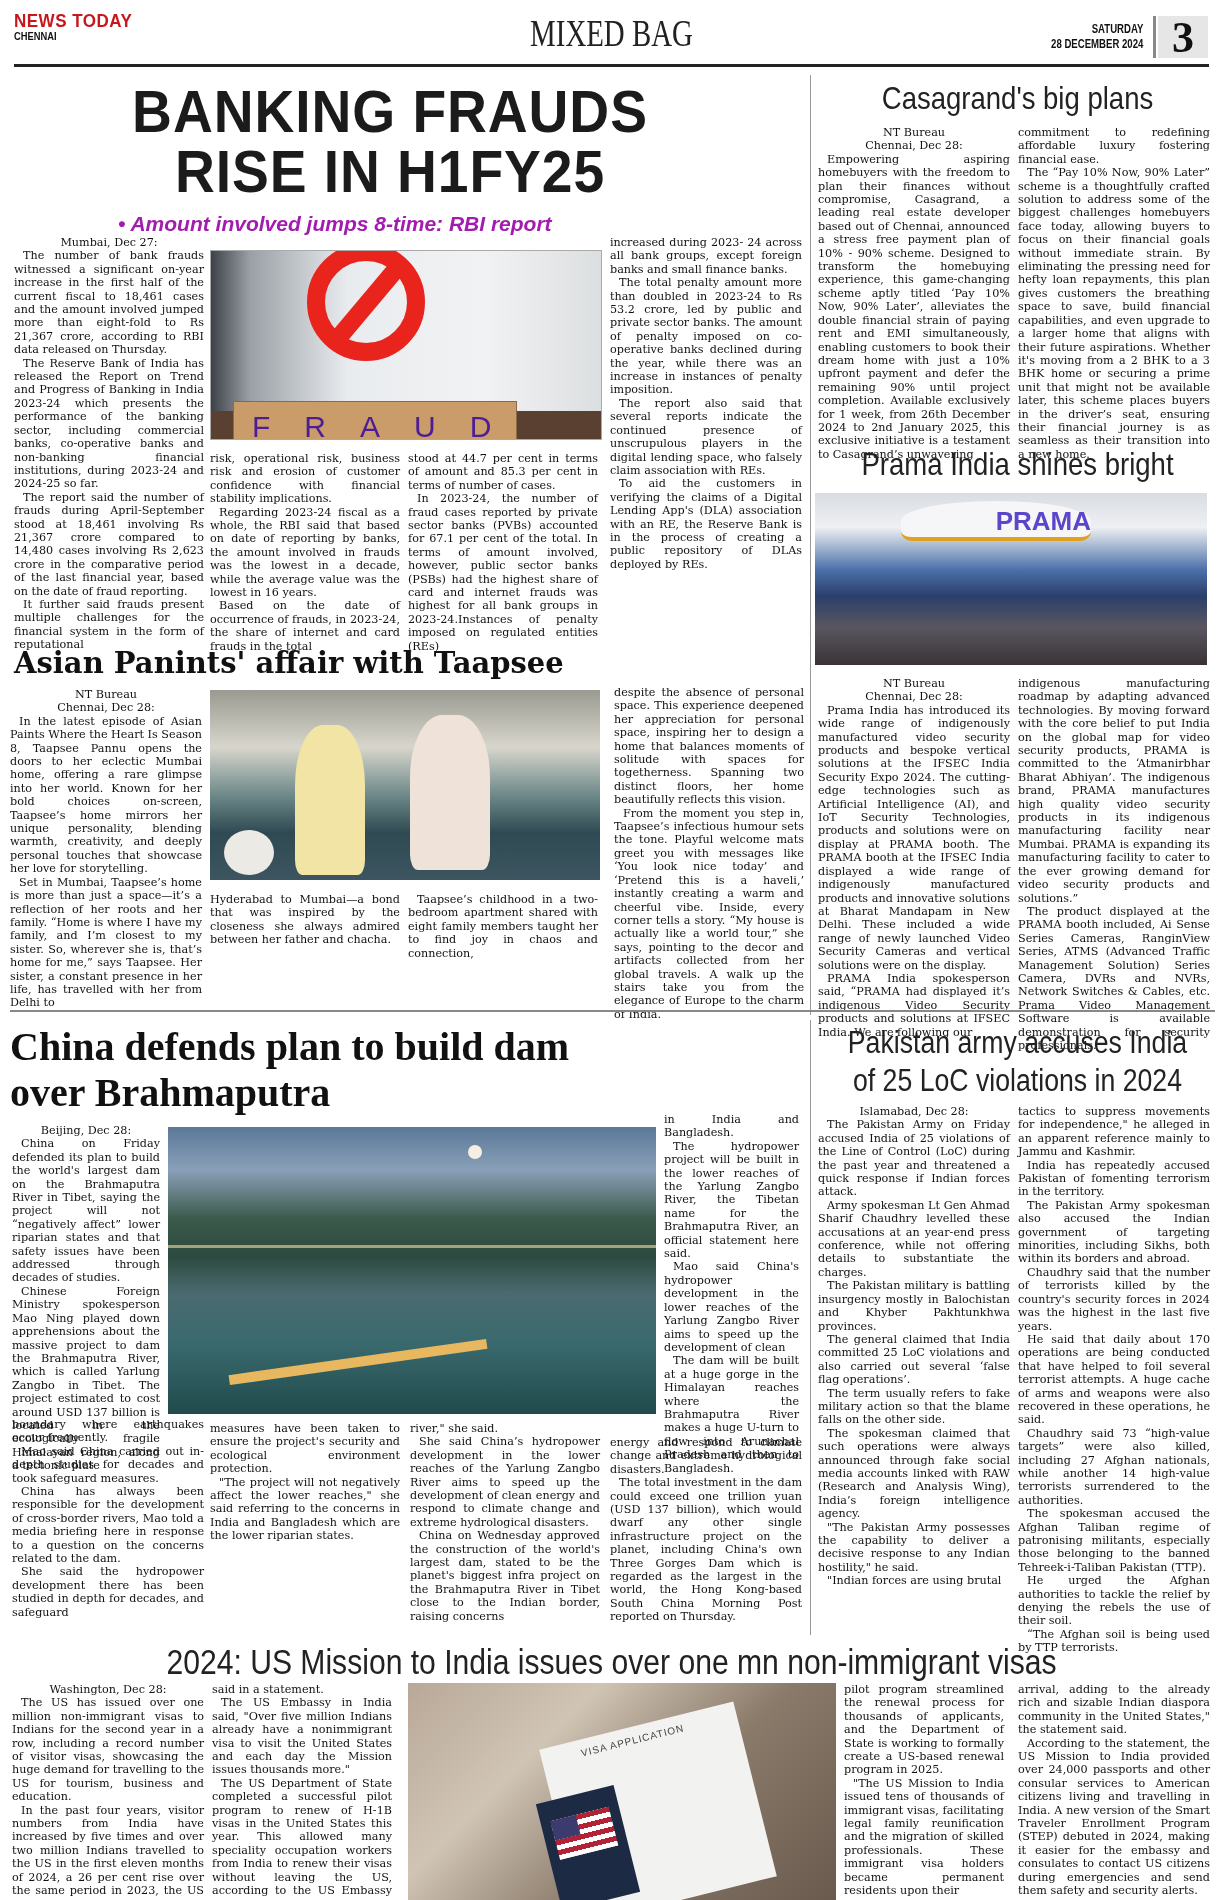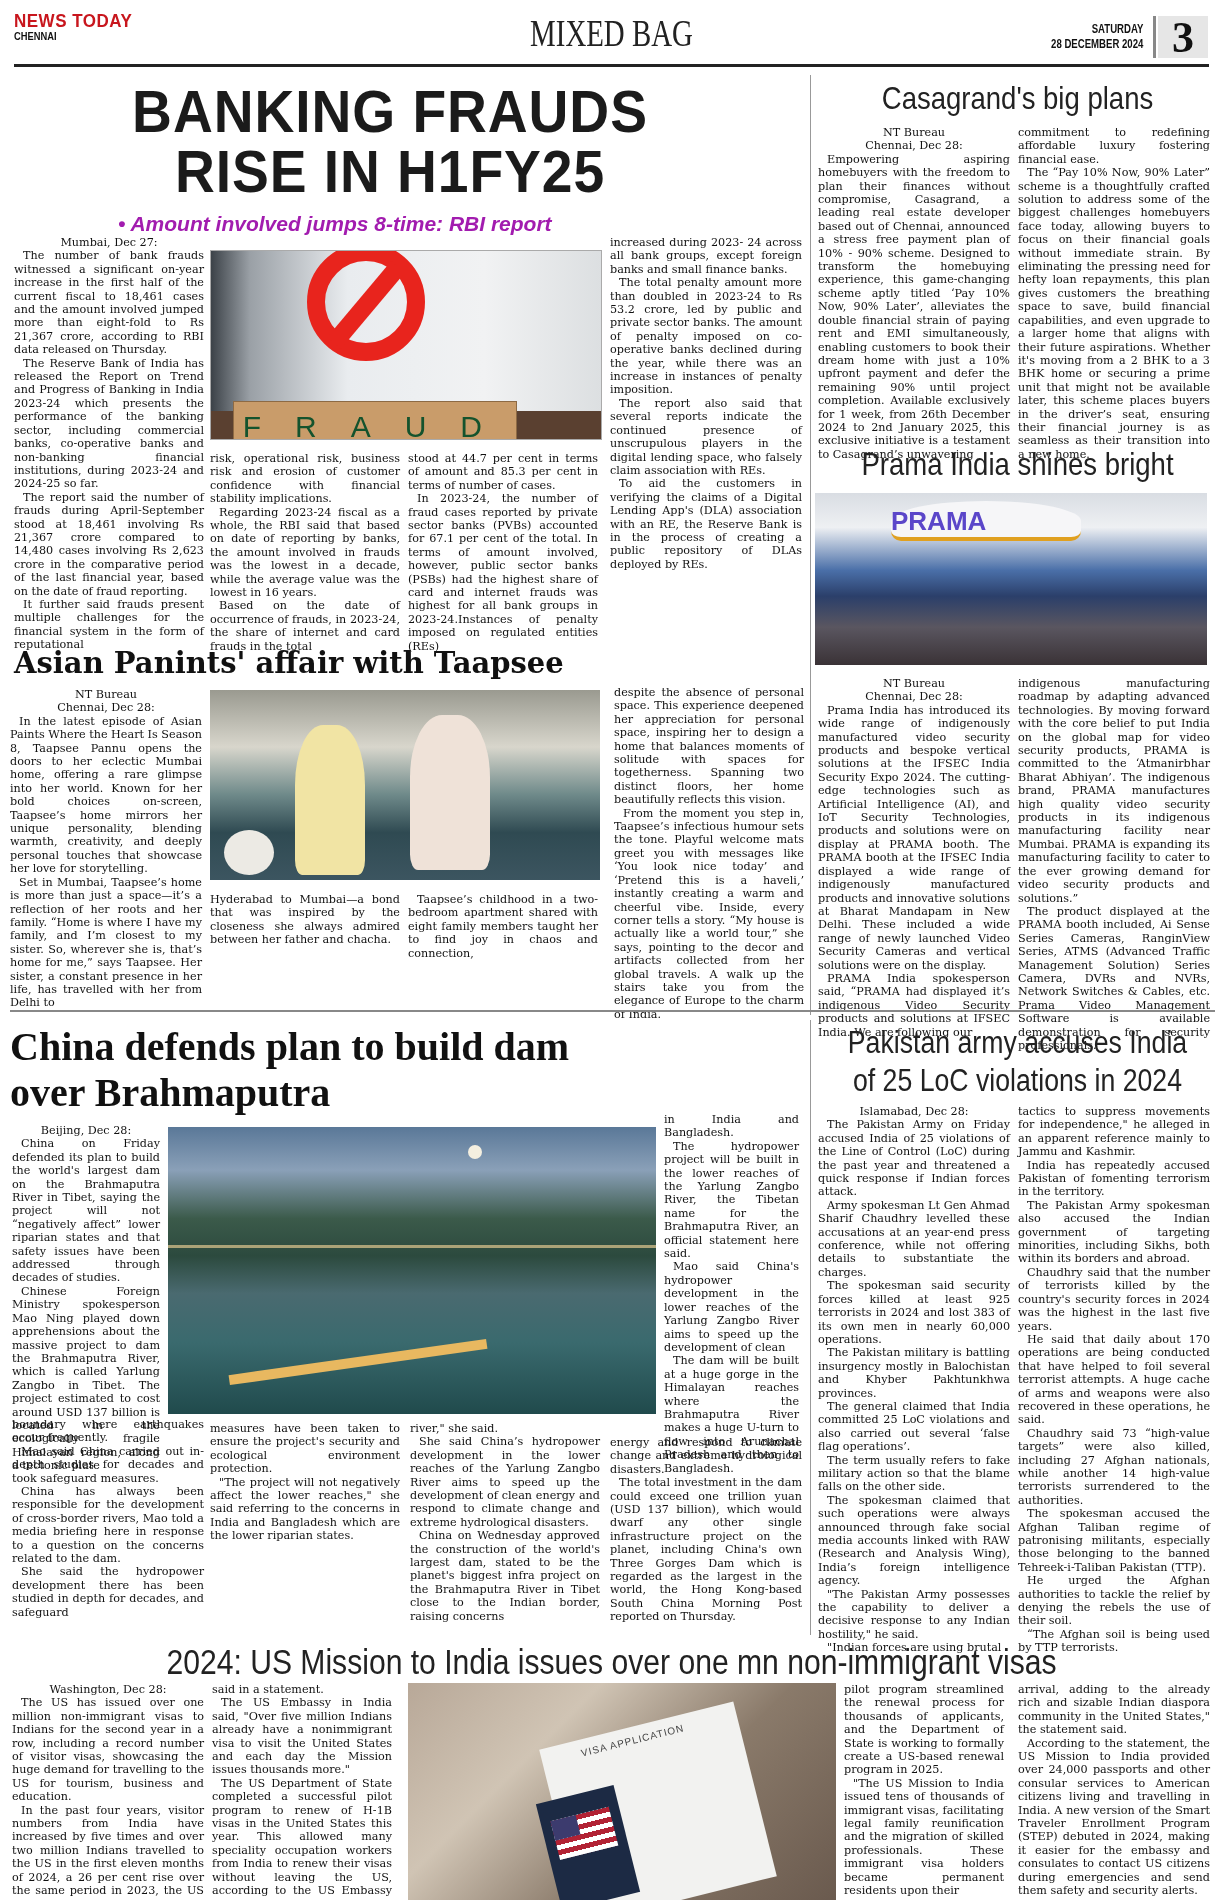--- a/index.html
+++ b/index.html
@@ -53,21 +53,21 @@
   <p>The report said the number of frauds during April-September stood at 18,461 involving Rs 21,367 crore compared to 14,480 cases involving Rs 2,623 crore in the comparative period of the last financial year, based on the date of fraud reporting.</p>
   <p>It further said frauds present multiple challenges for the financial system in the form of reputational</p>
 </div>
 
 <div class="abs img" style="left:210px;top:250px;width:392px;height:190px;background:linear-gradient(90deg,#3c4248 0%,#9aa0a6 10%,#e9ecef 35%,#f1f2f3 70%,#dcdfe1 100%);border:1px solid #aaa">
   <div style="position:absolute;left:96px;top:-8px;width:118px;height:118px;border:18px solid #e8241d;border-radius:50%">
     <div style="position:absolute;left:32px;top:-6px;width:18px;height:100px;background:#e8241d;transform:rotate(40deg)"></div>
   </div>
   <div style="position:absolute;left:0;bottom:0;width:100%;height:28px;background:#5a4030"></div>
   <div style="position:absolute;left:22px;top:150px;width:284px;height:58px;display:flex;gap:2px">
-    <div style="flex:1;background:#c99c6a;border:1px solid #8d6a44;font-family:'Liberation Sans',sans-serif;font-size:30px;line-height:50px;text-align:right;color:#14532d;letter-spacing:34px;white-space:nowrap;overflow:hidden">FRAUD</div>
+    <div style="flex:1;background:#c99c6a;border:1px solid #8d6a44;font-family:'Liberation Sans',sans-serif;font-size:30px;line-height:50px;text-align:left;color:#4c1d95;letter-spacing:34px;padding-left:18px;white-space:nowrap;overflow:hidden">FRAUD</div>
   </div>
 </div>
 
 <div class="abs col" style="left:210px;top:452px;width:190px">
   <p style="text-indent:0">risk, operational risk, business risk and erosion of customer confidence with financial stability implications.</p>
   <p>Regarding 2023-24 fiscal as a whole, the RBI said that based on date of reporting by banks, the amount involved in frauds was the lowest in a decade, while the average value was the lowest in 16 years.</p>
   <p>Based on the date of occurrence of frauds, in 2023-24, the share of internet and card frauds in the total</p>
 </div>
 <div class="abs col" style="left:408px;top:452px;width:190px">
   <p style="text-indent:0">stood at 44.7 per cent in terms of amount and 85.3 per cent in terms of number of cases.</p>
@@ -88,21 +88,21 @@
   <p class="dl">Chennai, Dec 28:</p>
   <p>Empowering aspiring homebuyers with the freedom to plan their finances without compromise, Casagrand, a leading real estate developer based out of Chennai, announced a stress free payment plan of 10% - 90% scheme. Designed to transform the homebuying experience, this game-changing scheme aptly titled ‘Pay 10% Now, 90% Later’, alleviates the double financial strain of paying rent and EMI simultaneously, enabling customers to book their dream home with just a 10% upfront payment and defer the remaining 90% until project completion. Available exclusively for 1 week, from 26th December 2024 to 2nd January 2025, this exclusive initiative is a testament to Casagrand’s unwavering</p>
 </div>
 <div class="abs col" style="left:1018px;top:126px;width:192px">
   <p style="text-indent:0">commitment to redefining affordable luxury fostering financial ease.</p>
   <p>The “Pay 10% Now, 90% Later” scheme is a thoughtfully crafted solution to address some of the biggest challenges homebuyers face today, allowing buyers to focus on their financial goals without immediate strain. By eliminating the pressing need for hefty loan repayments, this plan gives customers the breathing space to save, build financial capabilities, and even upgrade to a larger home that aligns with their future aspirations. Whether it's moving from a 2 BHK to a 3 BHK home or securing a prime unit that might not be available later, this scheme places buyers in the driver’s seat, ensuring their financial journey is as seamless as their transition into a new home.</p>
 </div>
 
 <div class="abs hl-sans" style="left:815px;top:446px;width:405px;font-size:32px;line-height:36px">Prama India shines bright</div>
 <div class="abs img" style="left:815px;top:493px;width:392px;height:172px;background:linear-gradient(180deg,#d9dde3 0%,#eef0f3 20%,#4a6fa8 45%,#2b3f6a 60%,#5a5660 78%,#3a3236 100%)">
-  <div style="position:absolute;left:76px;top:8px;width:190px;height:40px;background:#f6f6f8;border-radius:50% 50% 10px 10px;border-bottom:4px solid #e0a020;text-align:left;font-family:'Liberation Sans',sans-serif;font-weight:bold;font-size:26px;line-height:40px;color:#5b46c9">PRAMA</div>
+  <div style="position:absolute;left:86px;top:8px;width:190px;height:40px;background:#f6f6f8;border-radius:50% 50% 10px 10px;border-bottom:4px solid #e0a020;text-align:right;font-family:'Liberation Sans',sans-serif;font-weight:bold;font-size:26px;line-height:40px;color:#5b46c9">PRAMA</div>
 </div>
 <div class="abs col" style="left:818px;top:677px;width:192px">
   <p class="dl">NT Bureau</p>
   <p class="dl">Chennai, Dec 28:</p>
   <p>Prama India has introduced its wide range of indigenously manufactured video security products and bespoke vertical solutions at the IFSEC India Security Expo 2024. The cutting-edge technologies such as Artificial Intelligence (AI), and IoT Security Technologies, products and solutions were on display at PRAMA booth. The PRAMA booth at the IFSEC India displayed a wide range of indigenously manufactured products and innovative solutions at Bharat Mandapam in New Delhi. These included a wide range of newly launched Video Security Cameras and vertical solutions were on the display.</p>
   <p>PRAMA India spokesperson said, “PRAMA had displayed it’s indigenous Video Security products and solutions at IFSEC India. We are following our</p>
 </div>
 <div class="abs col" style="left:1018px;top:677px;width:192px">
   <p style="text-indent:0">indigenous manufacturing roadmap by adapting advanced technologies. By moving forward with the core belief to put India on the global map for video security products, PRAMA is committed to the ‘Atmanirbhar Bharat Abhiyan’. The indigenous brand, PRAMA manufactures high quality video security products in its indigenous manufacturing facility near Mumbai. PRAMA is expanding its manufacturing facility to cater to the ever growing demand for video security products and solutions.”</p>
   <p>The product displayed at the PRAMA booth included, Ai Sense Series Cameras, RanginView Series, ATMS (Advanced Traffic Management Solution) Series Camera, DVRs and NVRs, Network Switches &amp; Cables, etc. Prama Video Management Software is available demonstration for security professionals.</p>
@@ -176,21 +176,20 @@
 <div class="abs vrule" style="left:810px;top:1020px;height:615px"></div>
 
 <div class="abs hl-sans" style="left:815px;top:1024px;width:405px;font-size:31px;line-height:38px">
   <div>Pakistan army accuses India</div>
   <div>of 25 LoC violations in 2024</div>
 </div>
 <div class="abs col" style="left:818px;top:1105px;width:192px">
   <p class="dl">Islamabad, Dec 28:</p>
   <p>The Pakistan Army on Friday accused India of 25 violations of the Line of Control (LoC) during the past year and threatened a quick response if Indian forces attack.</p>
   <p>Army spokesman Lt Gen Ahmad Sharif Chaudhry levelled these accusations at an year-end press conference, while not offering details to substantiate the charges.</p>
-  <p>The spokesman said security forces killed at least 925 terrorists in 2024 and lost 383 of its own men in nearly 60,000 operations.</p>
   <p>The Pakistan military is battling insurgency mostly in Balochistan and Khyber Pakhtunkhwa provinces.</p>
   <p>The general claimed that India committed 25 LoC violations and also carried out several ‘false flag operations’.</p>
   <p>The term usually refers to fake military action so that the blame falls on the other side.</p>
   <p>The spokesman claimed that such operations were always announced through fake social media accounts linked with RAW (Research and Analysis Wing), India’s foreign intelligence agency.</p>
   <p>"The Pakistan Army possesses the capability to deliver a decisive response to any Indian hostility," he said.</p>
   <p>"Indian forces are using brutal</p>
 </div>
 <div class="abs col" style="left:1018px;top:1105px;width:192px">
   <p style="text-indent:0">tactics to suppress movements for independence," he alleged in an apparent reference mainly to Jammu and Kashmir.</p>
   <p>India has repeatedly accused Pakistan of fomenting terrorism in the territory.</p>

